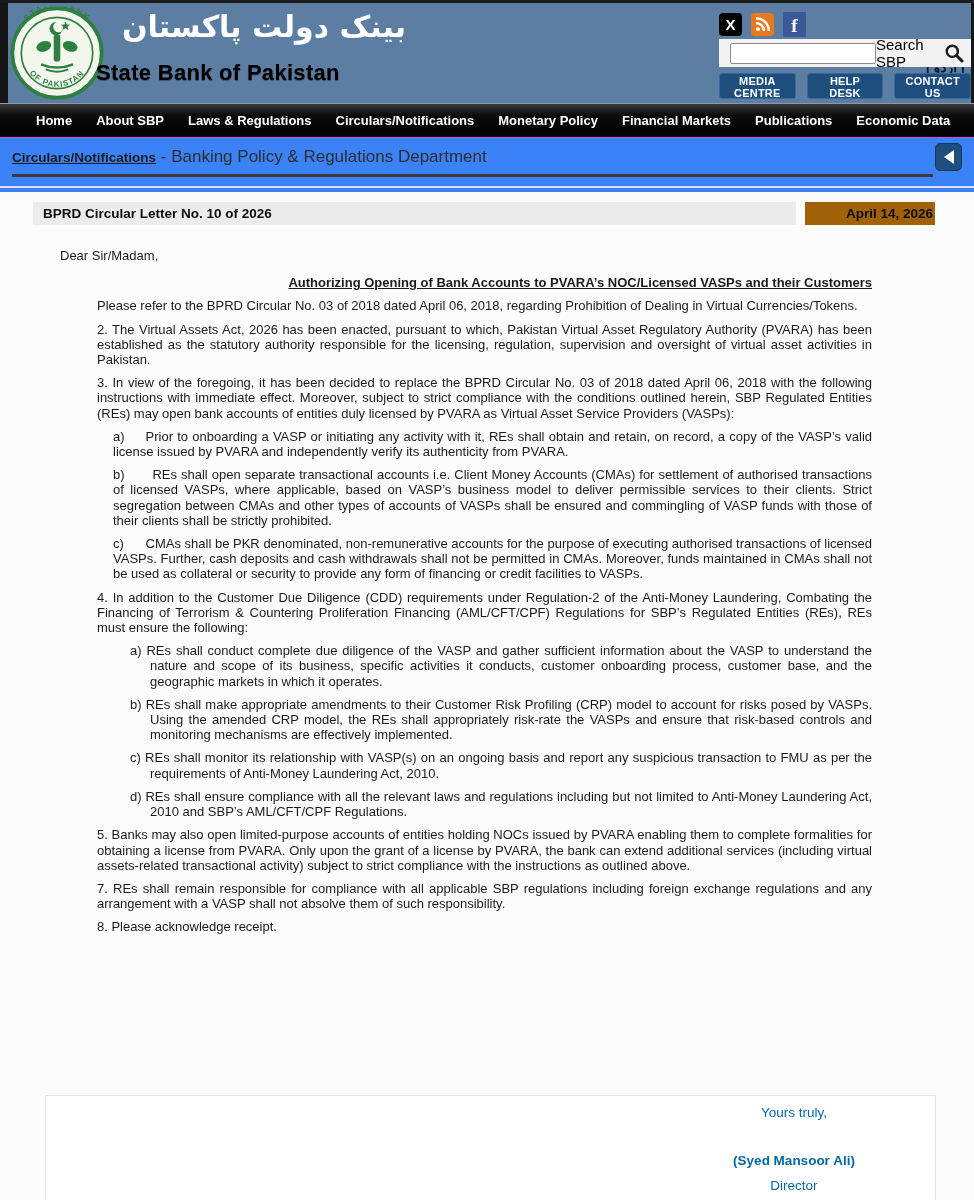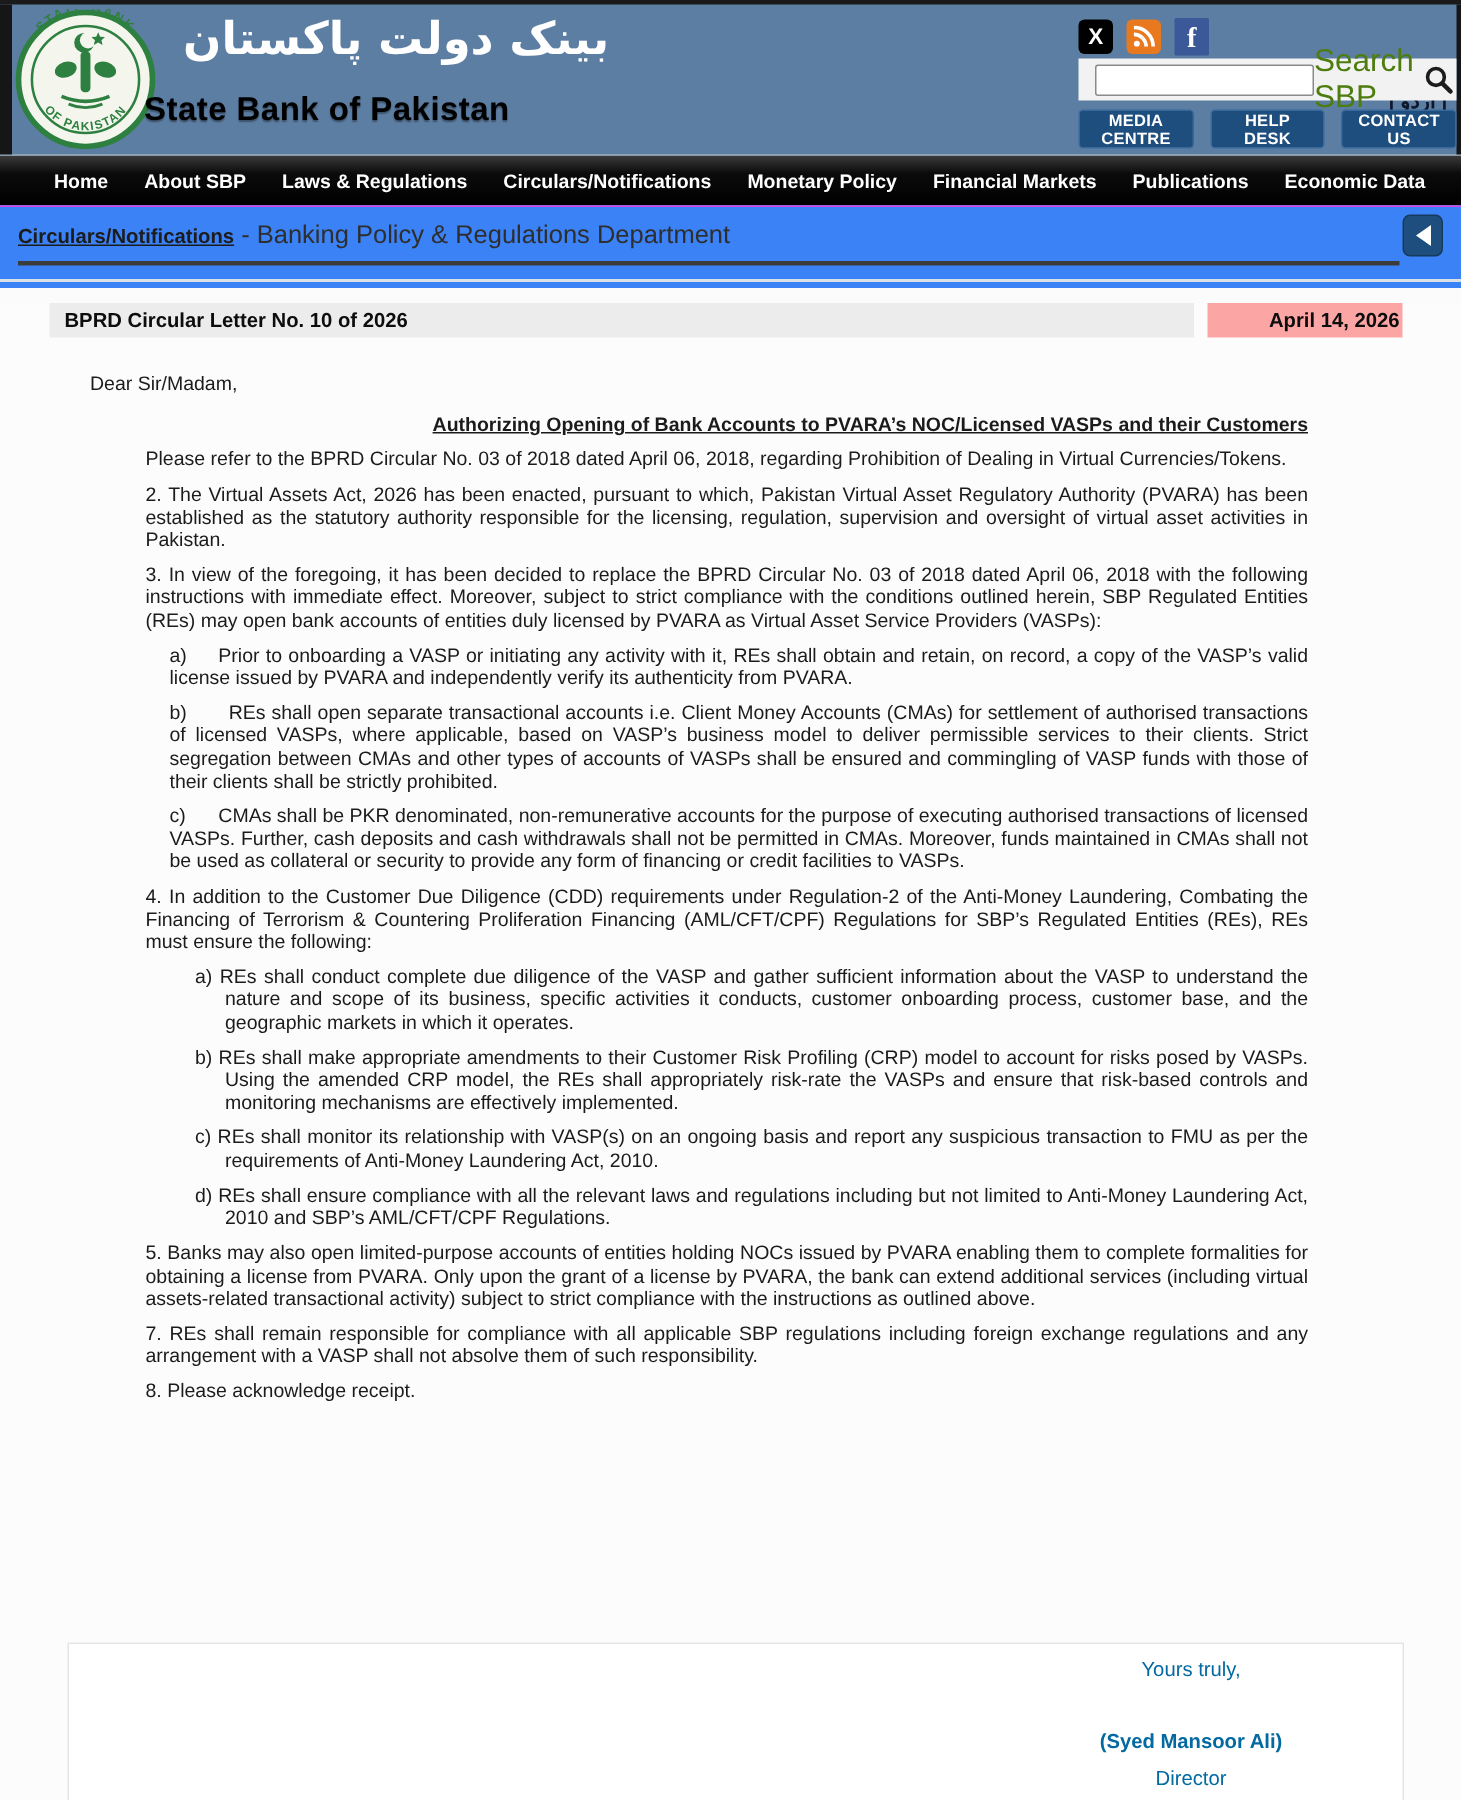--- a/index.html
+++ b/index.html
@@ -41,21 +41,21 @@
   }
   .lang { position:absolute; right:9px; top:12px; color:#0f172a; font-size:14px; font-weight:bold;margin-top:44px; }
   .search-strip {
     position:absolute; left:719px; right:3px; top:36px; height:28px; background:#f2f2f2;
     display:flex; align-items:center;
   }
   .search-strip input {
     width:146px; height:21px; margin-left:11px; border:1px solid #8a8a8a; border-radius:2px;
     font-size:12px; padding:0 5px; font-family:"Liberation Sans",sans-serif;
   }
-  .search-label { margin-left:auto; color:#4d7c0f; font-size:21px; }
+  .search-label { margin-left:auto; color:#000000; font-size:15px; }
   .mag { margin:0 7px 0 6px; display:flex; cursor:pointer; }
   .hdr-buttons { position:absolute; left:719px; right:3px; top:70px; display:flex; gap:11px; }
   .hdr-buttons button {
     flex:1; height:26px; background:#1d4e7e; border:1px solid #39699b; border-radius:3px;
     color:#fff; font-weight:bold; font-size:11px; letter-spacing:.2px;
     font-family:"Liberation Sans",sans-serif; cursor:pointer;
   }
 
   
   nav {
@@ -80,21 +80,21 @@
   .back-tri { width:0; height:0; border-top:7px solid transparent; border-bottom:7px solid transparent; border-right:10px solid #fff; }
 
   
   .content { position:relative; height:1008px; background:#fcfcfc; }
   .title-row { display:flex; margin:10px 39px 0 33px; height:23px; gap:9px; }
   .title-left {
     flex:1; background:#ececec; font-weight:bold; font-size:13.5px; line-height:23px;
     padding-left:10px; color:#0d0d0d; white-space:nowrap;
   }
   .title-right {
-    width:130px; background:#fca5a5; font-weight:bold; font-size:13.5px; line-height:23px;
+    width:130px; background:#a16207; font-weight:bold; font-size:13.5px; line-height:23px;
     text-align:right; padding-right:2px; color:#0d0d0d; white-space:nowrap;
   }
   .letter { margin:0 39px 0 60px; font-size:13px; line-height:15.2px; color:#1b1b1b; }
   .address { margin-top:13px; }
   .salutation { margin-top:23px; }
   .subject { margin:12px 63px 0 37px; text-align:right; font-weight:bold; text-decoration:underline; }
   .paras .li-para { margin:8px 63px 0 37px; text-align:justify; }
   .paras .li-sub3 { margin:8px 63px 0 53px; text-align:justify; }
   .paras .li-sub4 { margin:8px 63px 0 70px; padding-left:20px; text-indent:-20px; text-align:justify; }
   .paras > :first-child { margin-top:8px; }

